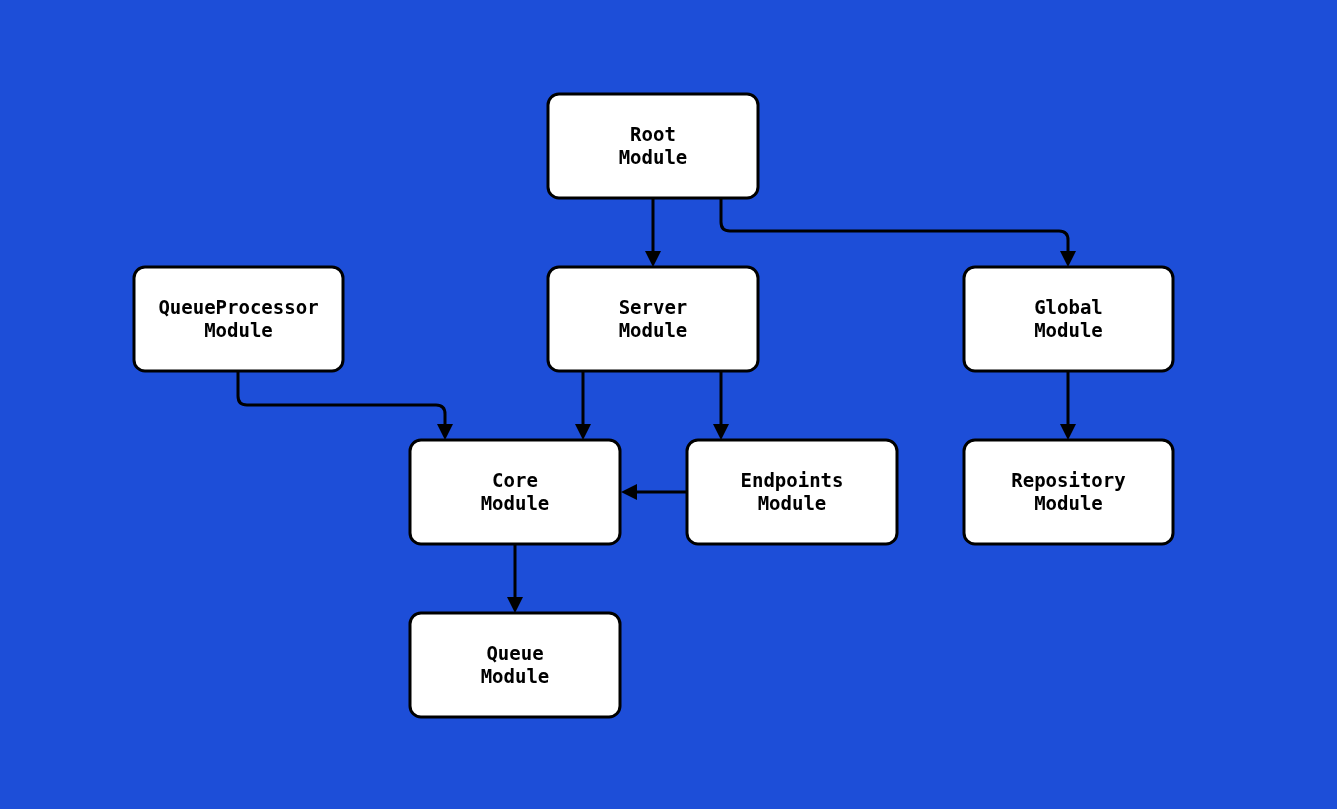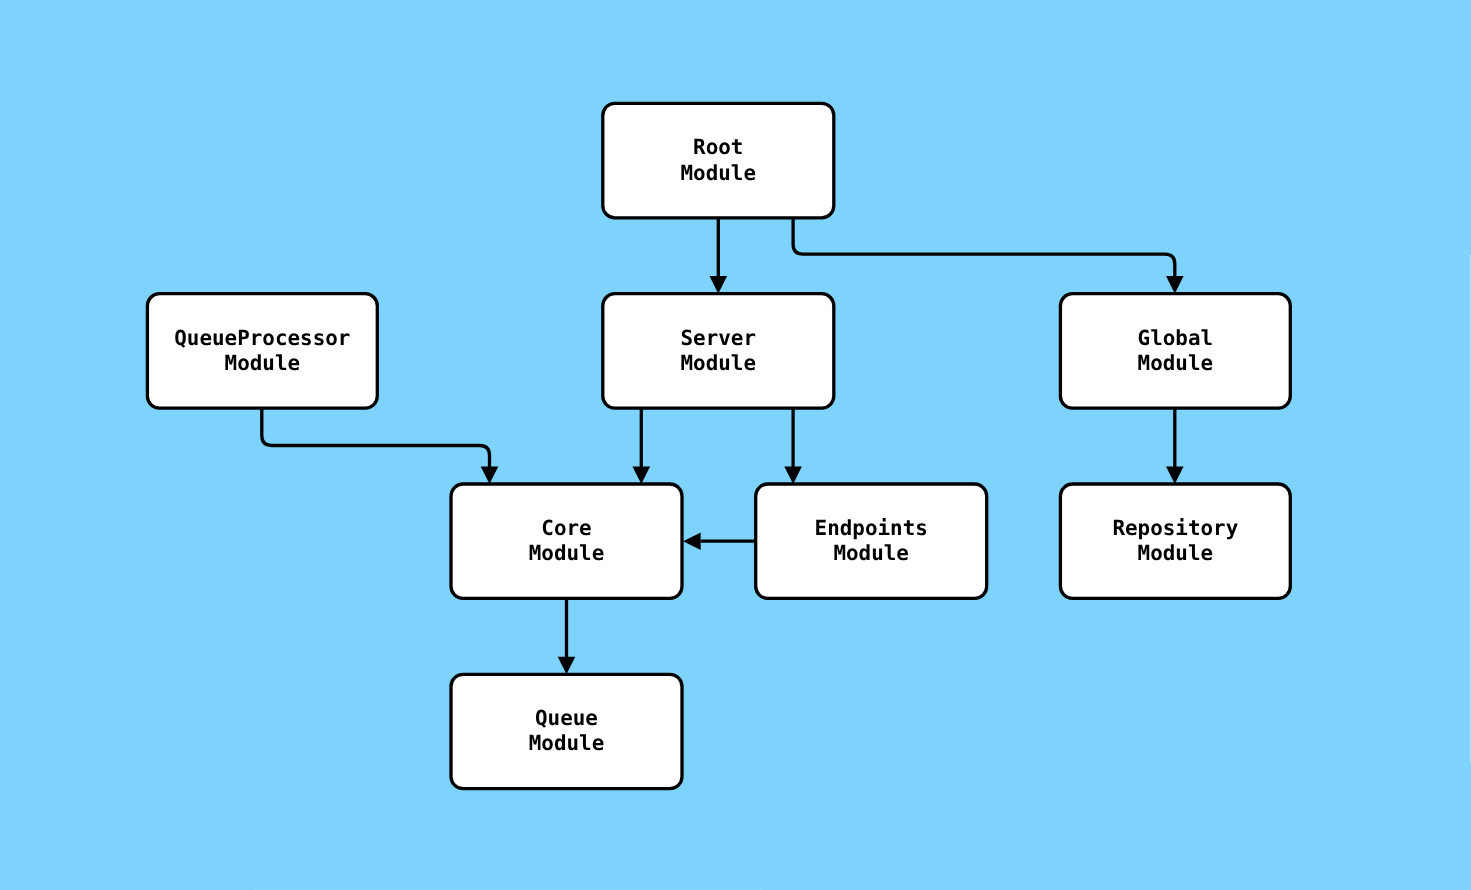--- a/index.html
+++ b/index.html
@@ -10,21 +10,21 @@
   body {
     width: 1337px;
     height: 809px;
     font-family: "DejaVu Sans Mono", "Liberation Mono", monospace;
     overflow: hidden;
   }
   #diagram-root {
     position: relative;
     width: 1337px;
     height: 809px;
-    background: #7dd3fc;
+    background: #1d4ed8;
   }
   svg#diagram-canvas {
     display: block;
     width: 1337px;
     height: 809px;
   }
   .node-box {
     fill: #ffffff;
     stroke: #000000;
     stroke-width: 3;

